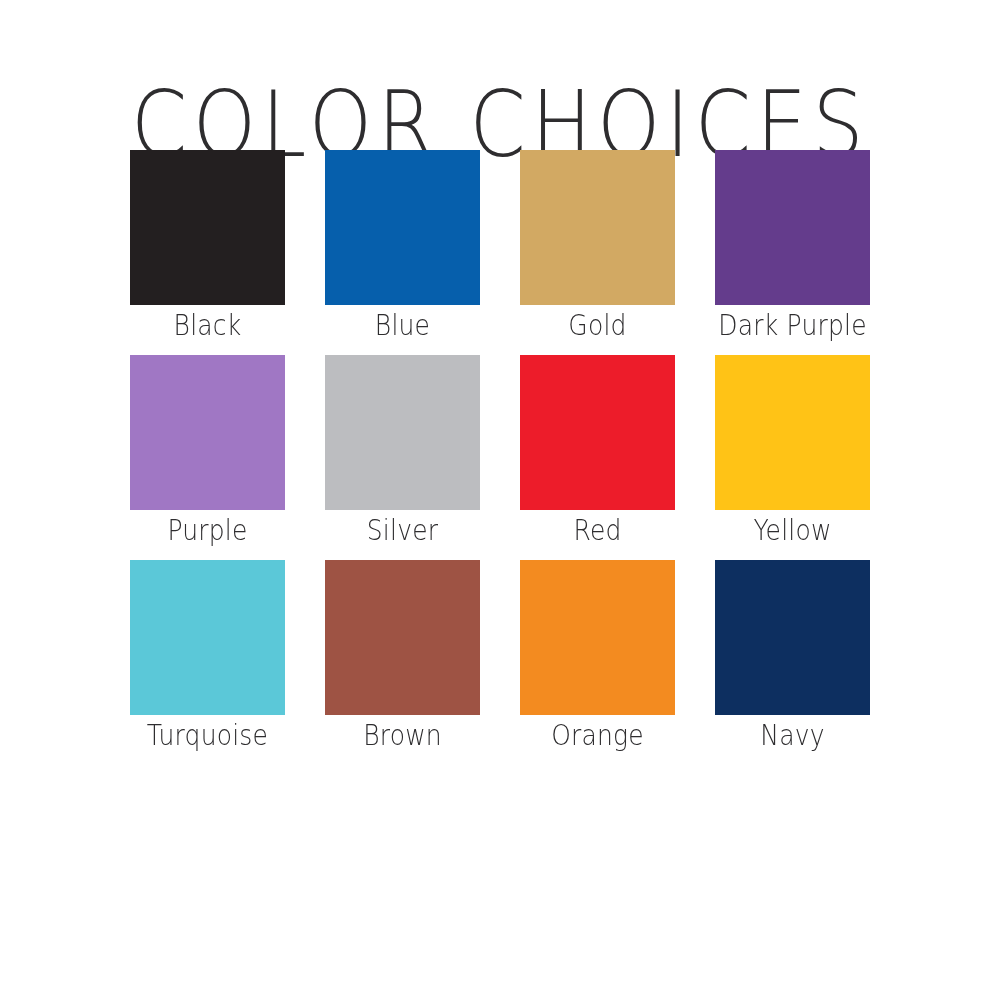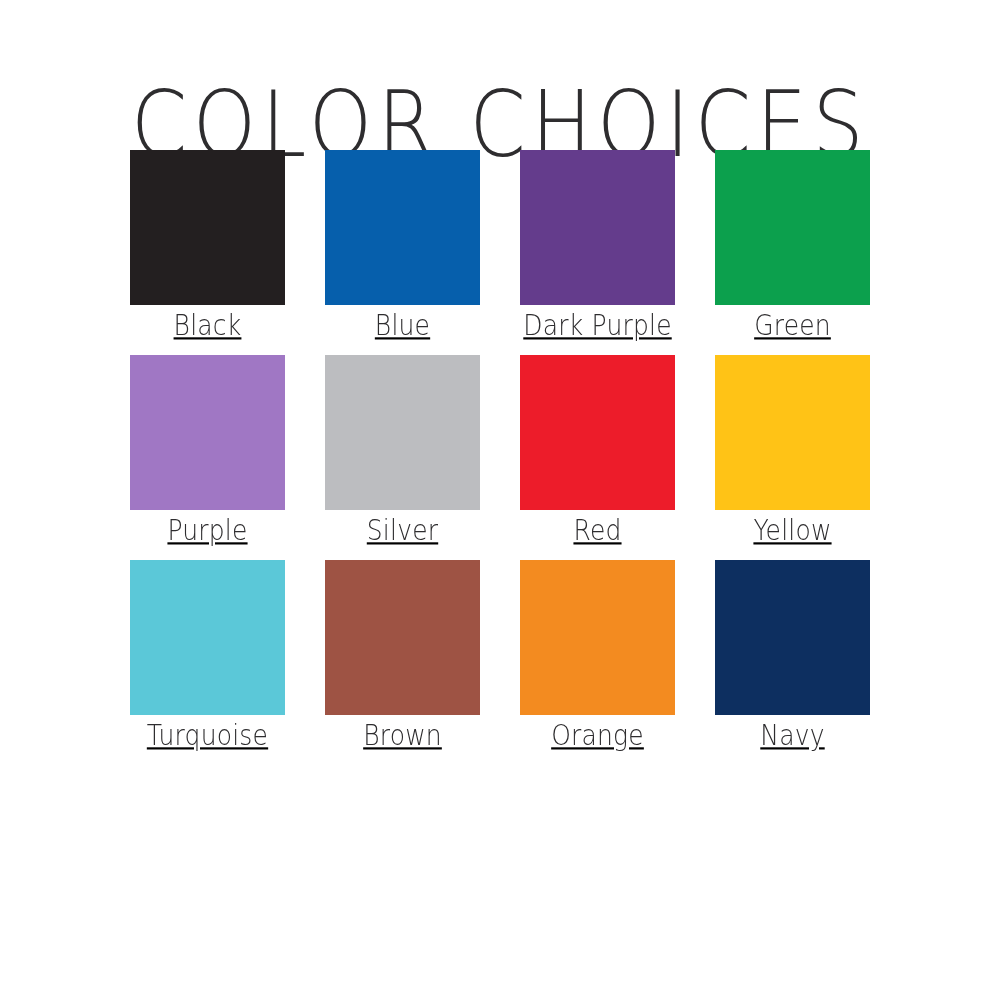--- a/index.html
+++ b/index.html
@@ -56,21 +56,20 @@
     grid-template-rows: repeat(4, 205px);
     column-gap: 40px;
     row-gap: 0px;
   }
 
   .cell {
     width: 155px;
     display: flex;
     flex-direction: column;
     align-items: center;
-    text-decoration: underline;
   }
 
   .swatch {
     width: 155px;
     height: 155px;
     display: block;
   }
 
   .swatch-label {
     margin-top: 7px;
@@ -98,26 +97,26 @@
   <div class="grid">
       <div class="cell">
         <div class="swatch" style="background-color: rgb(35, 31, 32);"></div>
         <div class="swatch-label" style="color: rgb(46, 45, 47);">Black</div>
       </div>
       <div class="cell">
         <div class="swatch" style="background-color: rgb(6, 95, 172);"></div>
         <div class="swatch-label" style="color: rgb(46, 45, 47);">Blue</div>
       </div>
       <div class="cell">
+        <div class="swatch" style="background-color: rgb(210, 169, 99);"></div>
+        <div class="swatch-label" style="color: rgb(46, 45, 47);">Gold</div>
+      </div>
+      <div class="cell">
         <div class="swatch" style="background-color: rgb(100, 60, 140);"></div>
         <div class="swatch-label" style="color: rgb(46, 45, 47);">Dark Purple</div>
-      </div>
-      <div class="cell">
-        <div class="swatch" style="background-color: rgb(12, 160, 77);"></div>
-        <div class="swatch-label" style="color: rgb(46, 45, 47);">Green</div>
       </div>
       <div class="cell">
         <div class="swatch" style="background-color: rgb(160, 119, 196);"></div>
         <div class="swatch-label" style="color: rgb(46, 45, 47);">Purple</div>
       </div>
       <div class="cell">
         <div class="swatch" style="background-color: rgb(188, 189, 192);"></div>
         <div class="swatch-label" style="color: rgb(46, 45, 47);">Silver</div>
       </div>
       <div class="cell">

